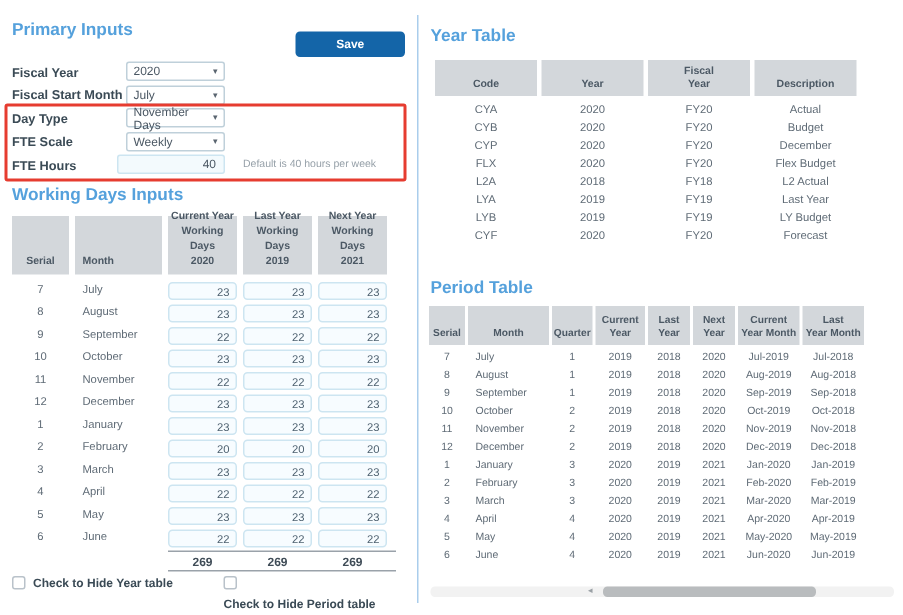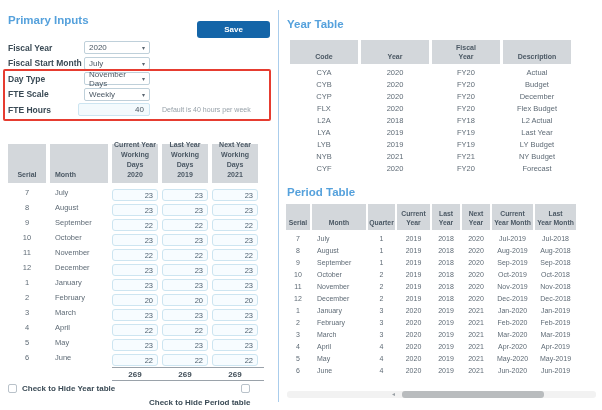--- a/index.html
+++ b/index.html
@@ -39,21 +39,21 @@
   .c-serial { width:38px; text-align:center; font-size:7.5px; }
   .c-month { width:58px; font-size:7.5px; padding-left:5px; }
   .c-val { width:46px; }
   .wd-input { width:100%; height:12px; border:1px solid #cde5f1; border-radius:3px; background:#f7fcff;
               text-align:right; padding-right:4px; font-size:7.5px; color:#4f6271; }
   #wd-totals { margin-left:104px; width:152px; display:flex; gap:4px; border-top:1px solid #9aa2aa;
                border-bottom:1px solid #9aa2aa; height:14px; align-items:center; margin-top:2px; }
   .t-val { width:46px; text-align:center; font-size:8px; font-weight:bold; color:#3f4c57; }
 
   #checkboxes { position:absolute; left:8px; top:384px; width:264px; height:14px; }
-  .chk-item { position:absolute; top:0; display:flex; align-items:flex-end; gap:5px; cursor:pointer; }
+  .chk-item { position:absolute; top:0; display:flex; align-items:flex-start; gap:5px; cursor:pointer; }
   .chk-0 { left:0; } .chk-1 { left:141px;flex-direction:column; }
   .chk-box { width:9px; height:9px; border:1px solid #b9c2ca; border-radius:2px; background:#fff; }
   .chk-label { font-size:8px; font-weight:bold; color:#3a4a55; white-space:nowrap; }
 
   .divider { position:absolute; left:278px; top:10px; height:392px; width:1px; background:#aacdec; }
 
   
   #year-title { left:287px; top:18px; }
   #year-table { position:absolute; left:290px; top:40px; }
   #yt-header { display:flex; gap:3px; margin-bottom:2px; }
@@ -118,20 +118,21 @@
         </span>
       </div>
       <div class="frow">
         <span class="flabel">FTE Hours</span>
         <input class="finput" value="40" style="">
         <span class="fhint">Default is 40 hours per week</span>
       </div>
     </div>
   <div class="red-box"></div>
 
+  <div id="wd-title" class="section-title">Working Days Inputs</div>
   <div id="wd-table">
     <div id="wd-header">
         <div class="hcell w-serial">
           <span>Serial</span>
         </div>
         <div class="hcell w-month">
           <span>Month</span>
         </div>
         <div class="hcell w-val">
           <span>Current Year</span>
@@ -310,26 +311,20 @@
         <div class="yt-cell">FY19</div>
         <div class="yt-cell">Last Year</div>
       </div>
       <div class="yt-row">
         <div class="yt-cell">LYB</div>
         <div class="yt-cell">2019</div>
         <div class="yt-cell">FY19</div>
         <div class="yt-cell">LY Budget</div>
       </div>
       <div class="yt-row">
-        <div class="yt-cell">NYB</div>
-        <div class="yt-cell">2021</div>
-        <div class="yt-cell">FY21</div>
-        <div class="yt-cell">NY Budget</div>
-      </div>
-      <div class="yt-row">
         <div class="yt-cell">CYF</div>
         <div class="yt-cell">2020</div>
         <div class="yt-cell">FY20</div>
         <div class="yt-cell">Forecast</div>
       </div>
     </div>
 </div>
 
 <div id="period-title" class="section-title">Period Table</div>
 <div id="period-table">

